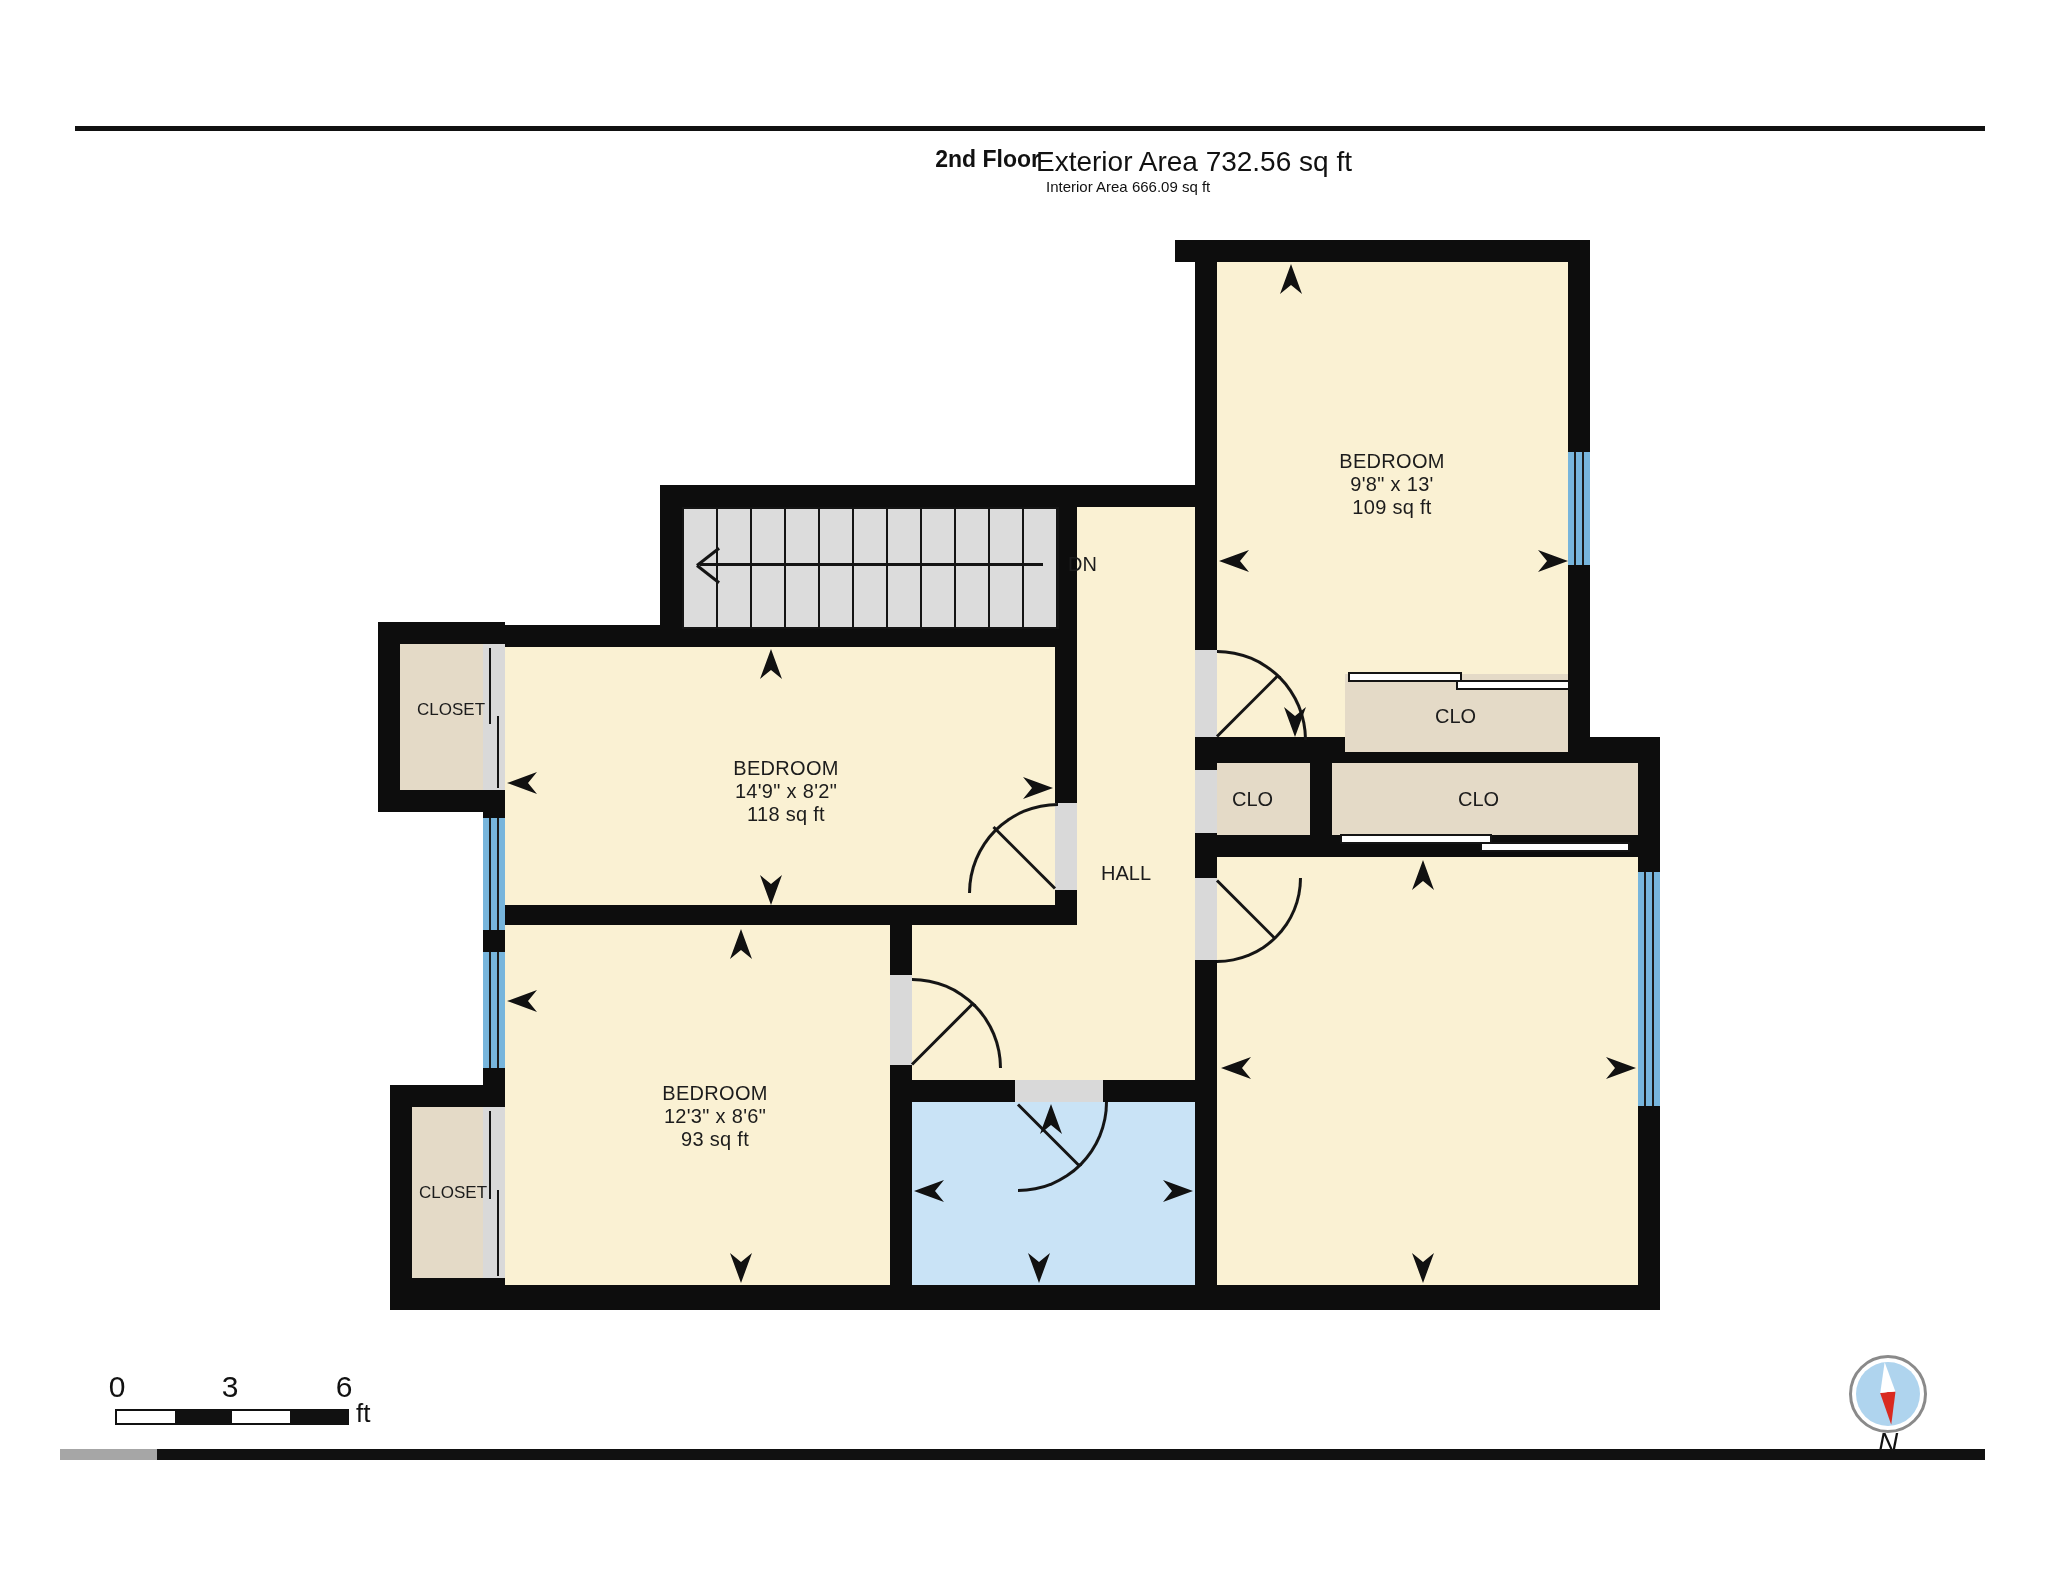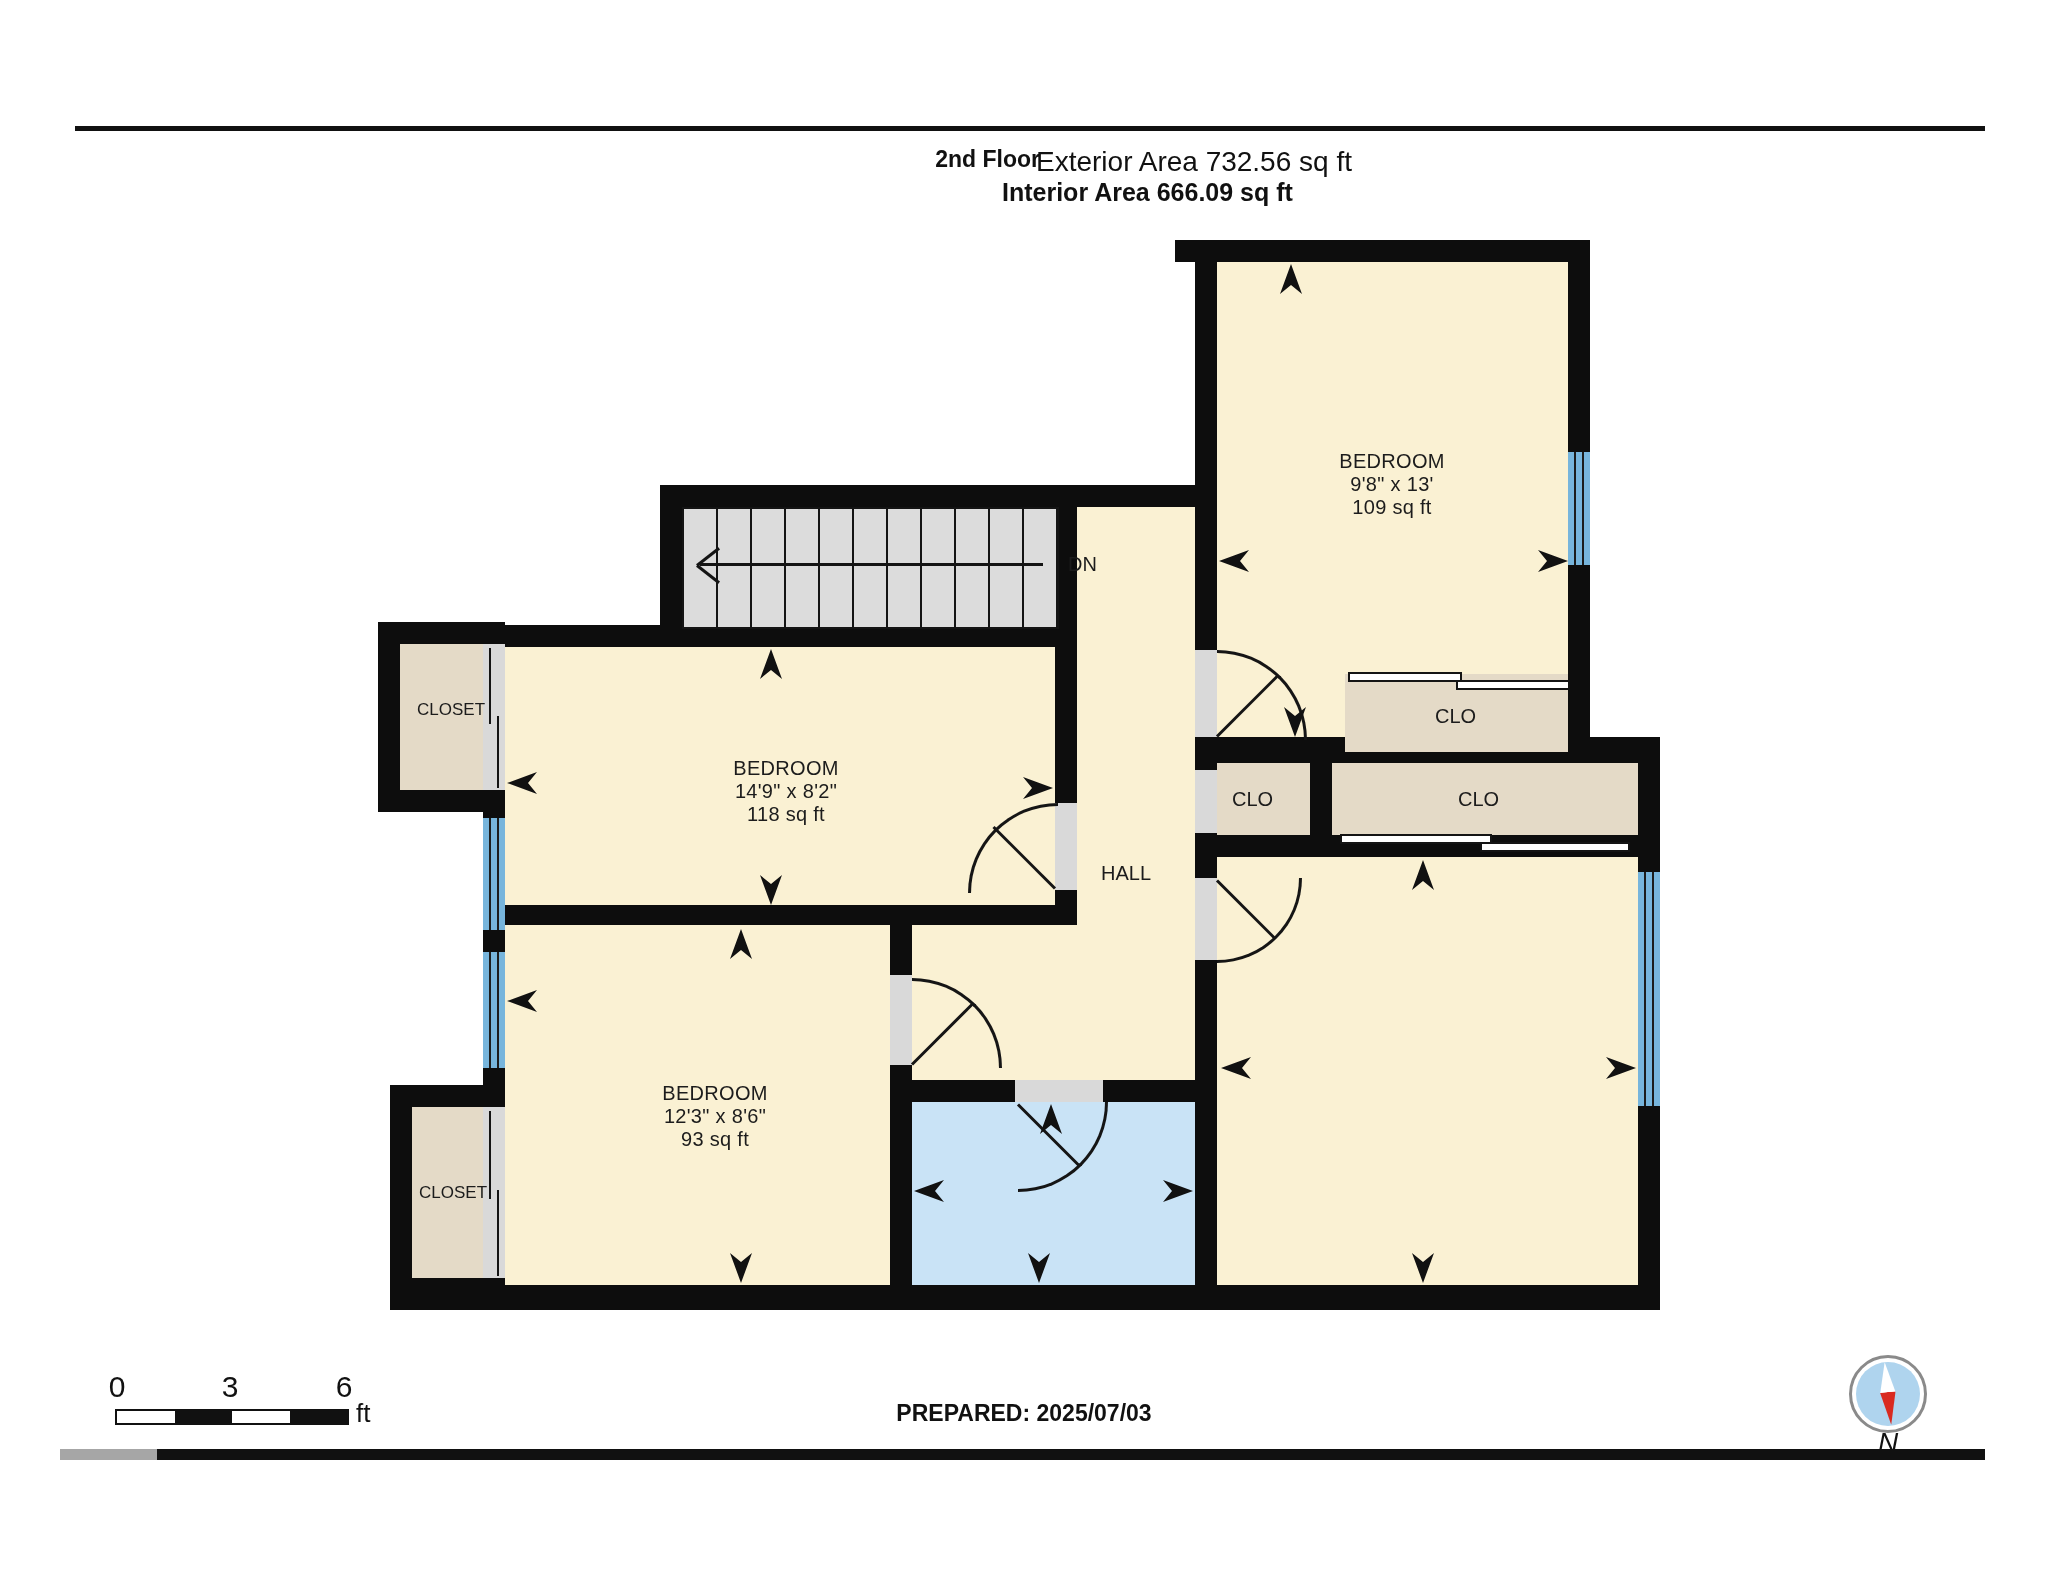--- a/index.html
+++ b/index.html
@@ -36,21 +36,21 @@
           background-image:repeating-linear-gradient(90deg,transparent 0 32px,#141414 32px 34px);}
 </style>
 </head>
 <body>
 
 <div id="page">
 
   <div class="abs" style="left:75px;top:126px;width:1910px;height:5px;background:#111;"></div>
   <div class="abs" style="left:780px;top:146px;width:260px;text-align:right;font-size:23px;font-weight:bold;">2nd Floor</div>
   <div class="abs" style="left:1036px;top:146px;font-size:28px;">Exterior Area 732.56 sq ft</div>
-  <div class="abs" style="left:1002px;top:178px;font-size:25px;font-weight:bold;">Interior Area 666.09 sq ft</div>
+  <div class="abs" style="left:1046px;top:178px;font-size:15px;">Interior Area 666.09 sq ft</div>
 
   <div class="wall" style="left:1195px;top:240px;width:22px;height:245px;"></div>
   <div class="wall" style="left:1175px;top:240px;width:415px;height:22px;"></div>
   <div class="wall" style="left:1568px;top:240px;width:22px;height:525px;"></div>
   <div class="wall" style="left:1195px;top:737px;width:465px;height:26px;"></div>
   <div class="wall" style="left:1310px;top:763px;width:22px;height:72px;"></div>
   <div class="wall" style="left:1195px;top:835px;width:465px;height:22px;"></div>
   <div class="wall" style="left:1638px;top:743px;width:22px;height:567px;"></div>
   <div class="wall" style="left:660px;top:485px;width:557px;height:22px;"></div>
   <div class="wall" style="left:660px;top:485px;width:22px;height:162px;"></div>
@@ -161,21 +161,20 @@
   <div class="one" style="left:1232px;top:788px;">CLO</div>
   <div class="one" style="left:1458px;top:788px;">CLO</div>
 
   <div class="abs" style="left:105px;top:1370px;width:24px;text-align:center;font-size:30px;">0</div>
   <div class="abs" style="left:218px;top:1370px;width:24px;text-align:center;font-size:30px;">3</div>
   <div class="abs" style="left:332px;top:1370px;width:24px;text-align:center;font-size:30px;">6</div>
   <div class="abs" style="left:115px;top:1409px;width:230px;height:12px;border:2px solid #111;
        background:linear-gradient(90deg,#fff 0 25%,#111 25% 50%,#fff 50% 75%,#111 75% 100%);"></div>
   <div class="abs" style="left:356px;top:1398px;font-size:26px;">ft</div>
 
-  <div class="abs" style="left:0;top:1400px;width:2048px;text-align:center;font-size:23px;font-weight:bold;">PREPARED: 2025/07/03</div>
 
   <div class="abs" style="left:1849px;top:1355px;width:78px;height:78px;">
     <div class="abs" style="left:0;top:0;width:72px;height:72px;border:3px solid #8a8a8a;border-radius:50%;background:#fff;"></div>
     <div class="abs" style="left:7px;top:7px;width:64px;height:64px;border-radius:50%;background:#AFD4EE;"></div>
     <div class="abs" style="left:0;top:0;width:78px;height:78px;transform:rotate(-6deg);">
       <div class="abs" style="left:26px;top:7px;width:26px;height:31px;background:#fff;filter:drop-shadow(0 0 1px #888);
            clip-path:polygon(50% 0,80% 100%,20% 100%);"></div>
       <div class="abs" style="left:26px;top:37px;width:26px;height:33px;background:#D92A20;
            clip-path:polygon(20% 0,80% 0,50% 100%);"></div>
     </div>

